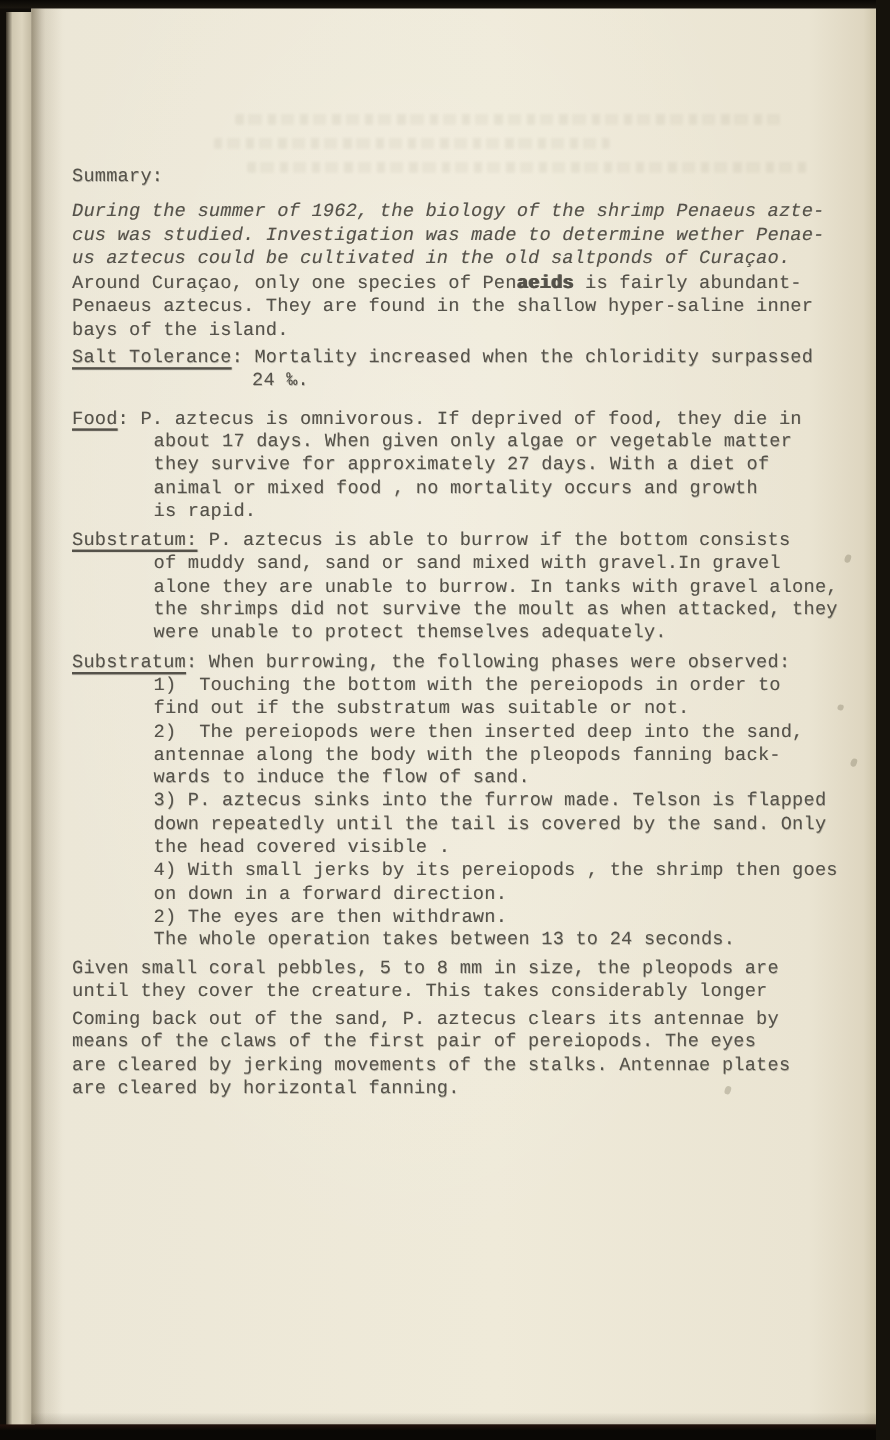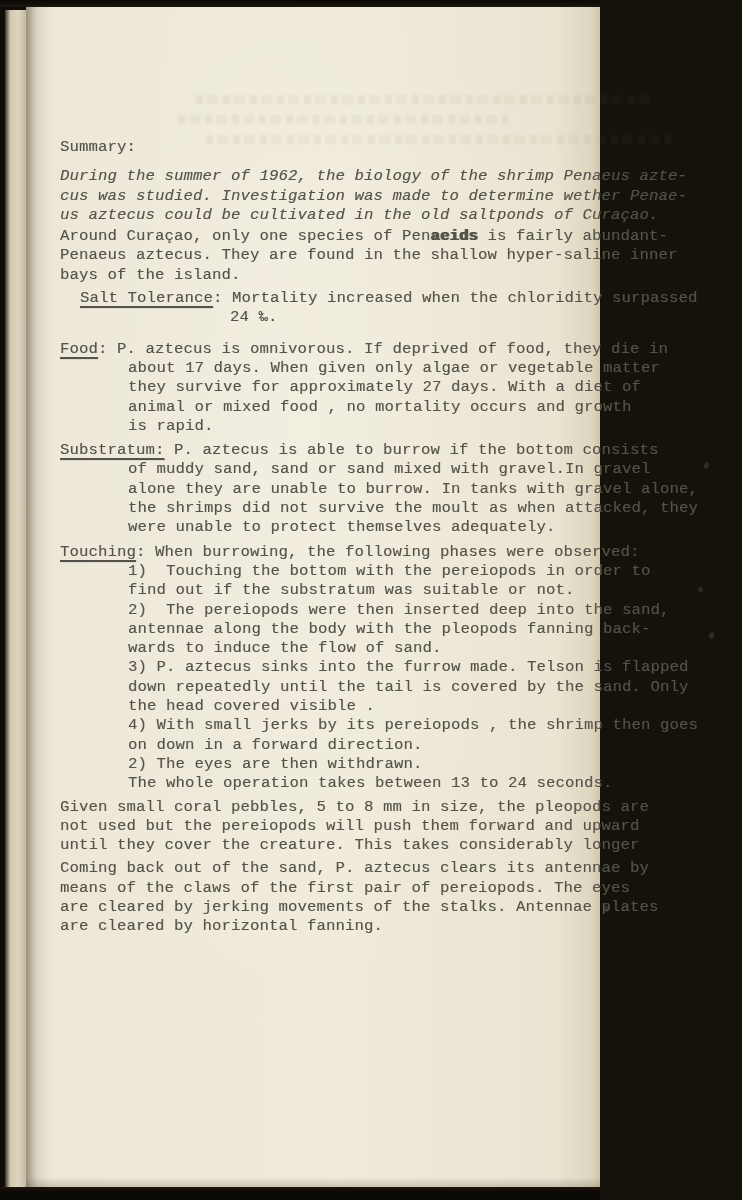--- a/index.html
+++ b/index.html
@@ -4,21 +4,21 @@
 <style>
   html, body { margin: 0; padding: 0; }
   body {
     width: 742px; height: 1200px;
     background: #15120c;
     font-family: "Liberation Mono", "DejaVu Sans Mono", monospace;
     overflow: hidden;
   }
   .scan {
     position: relative;
-    width: 600px; height: 1200px;
+    width: 730px; height: 1200px;
     background: #100d09;
   }
   
   .under-page {
     position: absolute;
     left: 5px; top: 10px; bottom: 12px; width: 24px;
     background: linear-gradient(90deg, #3a3327 0%, #cfc7b0 22%, #ddd5bf 55%, #b9b098 100%);
   }
   
   .paper {
@@ -127,56 +127,55 @@
         <div class="block" style="margin-top: 10px; font-style: italic;">
           <div class="line indent-0"><span class="">During the summer of 1962, the biology of the shrimp Penaeus azte-</span></div>
           <div class="line indent-0"><span class="">cus was studied. Investigation was made to determine wether Penae-</span></div>
           <div class="line indent-0"><span class="">us aztecus could be cultivated in the old saltponds of Curaçao.</span></div>
         </div>
         <div class="block" style="margin-top: 2px;">
           <div class="line indent-0"><span class="">Around Curaçao, only one species of Pen</span><span class="overstruck">aeids</span><span class=""> is fairly abundant-</span></div>
           <div class="line indent-0"><span class="">Penaeus aztecus. They are found in the shallow hyper-saline inner</span></div>
           <div class="line indent-0"><span class="">bays of the island.</span></div>
         </div>
-        <div class="block" style="margin-top: 4px; margin-left: 20px;">
+        <div class="block" style="margin-top: 4px;">
           <div class="line indent-0"><span class="underlined ">Salt Tolerance</span><span class="">: Mortality increased when the chloridity surpassed</span></div>
           <div class="line indent-2"><span class="">24 ‰.</span></div>
         </div>
         <div class="block" style="margin-top: 12px;">
           <div class="line indent-0"><span class="underlined ">Food</span><span class="">: P. aztecus is omnivorous. If deprived of food, they die in</span></div>
           <div class="line indent-1"><span class="">about 17 days. When given only algae or vegetable matter</span></div>
           <div class="line indent-1"><span class="">they survive for approximately 27 days. With a diet of</span></div>
           <div class="line indent-1"><span class="">animal or mixed food , no mortality occurs and growth</span></div>
           <div class="line indent-1"><span class="">is rapid.</span></div>
         </div>
         <div class="block" style="margin-top: 5px;">
           <div class="line indent-0"><span class="underlined ">Substratum:</span><span class=""> P. aztecus is able to burrow if the bottom consists</span></div>
           <div class="line indent-1"><span class="">of muddy sand, sand or sand mixed with gravel.In gravel</span></div>
           <div class="line indent-1"><span class="">alone they are unable to burrow. In tanks with gravel alone,</span></div>
           <div class="line indent-1"><span class="">the shrimps did not survive the moult as when attacked, they</span></div>
           <div class="line indent-1"><span class="">were unable to protect themselves adequately.</span></div>
         </div>
         <div class="block" style="margin-top: 5px;">
-          <div class="line indent-0"><span class="underlined ">Touching</span><span class="">: When burrowing, the following phases were observed:</span></div>
+          <div class="line indent-0"><span class="underlined ">Substratum</span><span class="">: When burrowing, the following phases were observed:</span></div>
           <div class="line indent-1"><span class="">1)  Touching the bottom with the pereiopods in order to</span></div>
           <div class="line indent-1"><span class="">find out if the substratum was suitable or not.</span></div>
           <div class="line indent-1"><span class="">2)  The pereiopods were then inserted deep into the sand,</span></div>
           <div class="line indent-1"><span class="">antennae along the body with the pleopods fanning back-</span></div>
           <div class="line indent-1"><span class="">wards to induce the flow of sand.</span></div>
           <div class="line indent-1"><span class="">3) P. aztecus sinks into the furrow made. Telson is flapped</span></div>
           <div class="line indent-1"><span class="">down repeatedly until the tail is covered by the sand. Only</span></div>
           <div class="line indent-1"><span class="">the head covered visible .</span></div>
           <div class="line indent-1"><span class="">4) With small jerks by its pereiopods , the shrimp then goes</span></div>
           <div class="line indent-1"><span class="">on down in a forward direction.</span></div>
           <div class="line indent-1"><span class="">2) The eyes are then withdrawn.</span></div>
           <div class="line indent-1"><span class="">The whole operation takes between 13 to 24 seconds.</span></div>
         </div>
         <div class="block" style="margin-top: 4px;">
           <div class="line indent-0"><span class="">Given small coral pebbles, 5 to 8 mm in size, the pleopods are</span></div>
-          <div class="line indent-0"><span class="">not used but the pereiopods will push them forward and upward</span></div>
           <div class="line indent-0"><span class="">until they cover the creature. This takes considerably longer</span></div>
         </div>
         <div class="block" style="margin-top: 4px;">
           <div class="line indent-0"><span class="">Coming back out of the sand, P. aztecus clears its antennae by</span></div>
           <div class="line indent-0"><span class="">means of the claws of the first pair of pereiopods. The eyes</span></div>
           <div class="line indent-0"><span class="">are cleared by jerking movements of the stalks. Antennae plates</span></div>
           <div class="line indent-0"><span class="">are cleared by horizontal fanning.</span></div>
         </div>
       </div>
 

